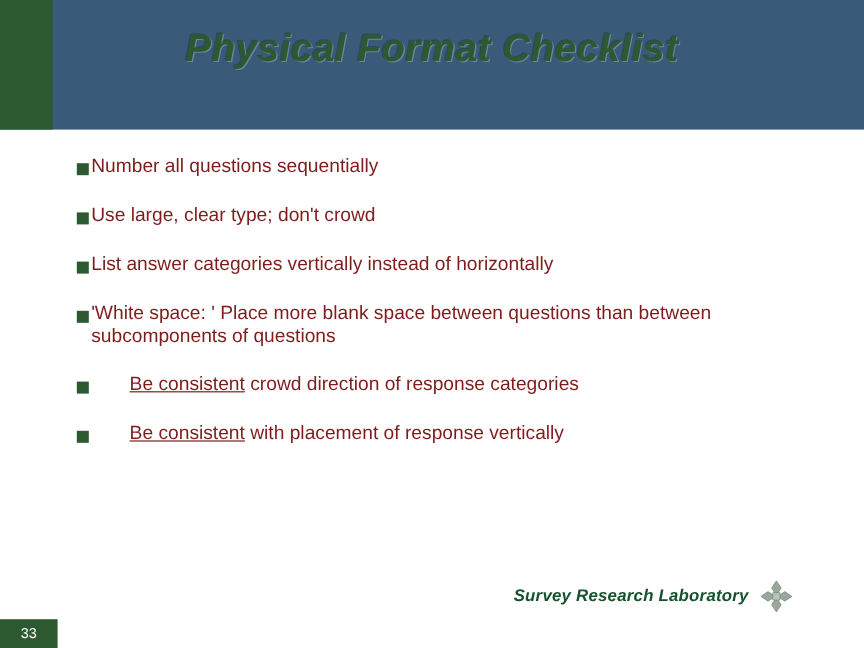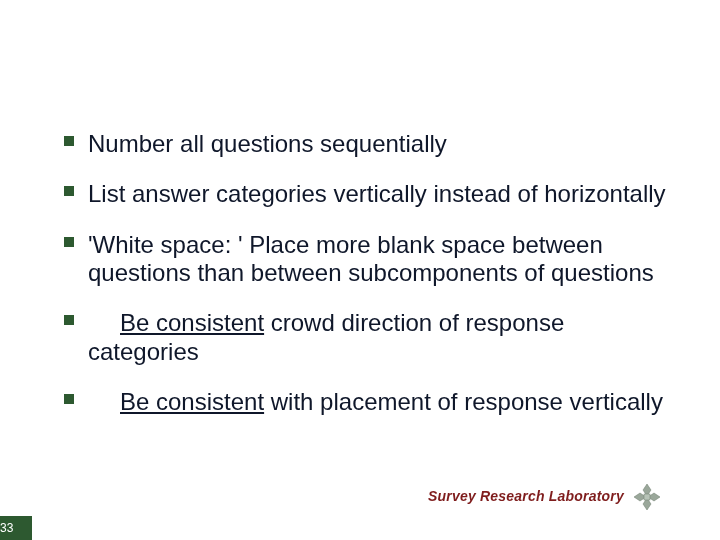--- a/index.html
+++ b/index.html
@@ -39,74 +39,79 @@
   
   .body {
     position: absolute;
     left: 64px;
     top: 130px;
     width: 610px;
   }
   ul.points { list-style: none; }
   ul.points li {
     position: relative;
-    padding-left: 24px;
+    padding-left: 12px;
     margin-bottom: 22px;
-    font-size: 24px;
+    font-size: 16px;
     line-height: 1.18;
-    color: #0f172a;
+    color: #7f1d1d;
   }
   ul.points li .bullet {
     position: absolute;
     left: 0;
     top: 6px;
     width: 10px;
     height: 10px;
     background: #2d5930;
   }
   .underline { text-decoration: underline; margin-left: 32px; }
   
   .footer-lab {
     position: absolute;
     right: 60px;
     bottom: 30px;
     font-size: 14px;
     font-style: italic;
     font-weight: bold;
-    color: #7f1d1d;
+    color: #14532d;
     letter-spacing: 0.2px;
   }
   .footer-lab .logo {
     display: inline-block;
     vertical-align: middle;
     margin-left: 6px;
   }
   .footer-lab .logo svg { display: block; }
   .slide-number-tab {
     position: absolute;
     left: 0;
     bottom: 0;
-    width: 32px;
+    width: 48px;
     height: 24px;
     background: #2d5930;
     color: #fff;
     font-size: 12px;
     line-height: 24px;
+    text-align: center;
   }
 </style>
 </head>
 <body>
 
 <div class="slide">
 
+  <div class="title-band">
+    <div class="green-block"></div>
+    <h1>Physical Format Checklist</h1>
+  </div>
 
   <div class="body">
     <ul class="points" id="points">
         <li><span class="bullet"></span><span>Number all questions sequentially</span></li>
-        <li><span class="bullet"></span></li>
+        <li><span class="bullet"></span><span>Use large, clear type;  don't crowd</span></li>
         <li><span class="bullet"></span><span>List answer categories vertically instead of horizontally</span></li>
         <li><span class="bullet"></span><span>'White space: ' Place more blank space between questions than between subcomponents of questions</span></li>
         <li><span class="bullet"></span><span class="underline">Be consistent</span><span> crowd direction of response categories</span></li>
         <li><span class="bullet"></span><span class="underline">Be consistent</span><span> with placement of response vertically</span></li>
       </ul>
   </div>
 
   <div class="footer-lab">
     <span>Survey Research Laboratory</span>
     <span class="logo">

